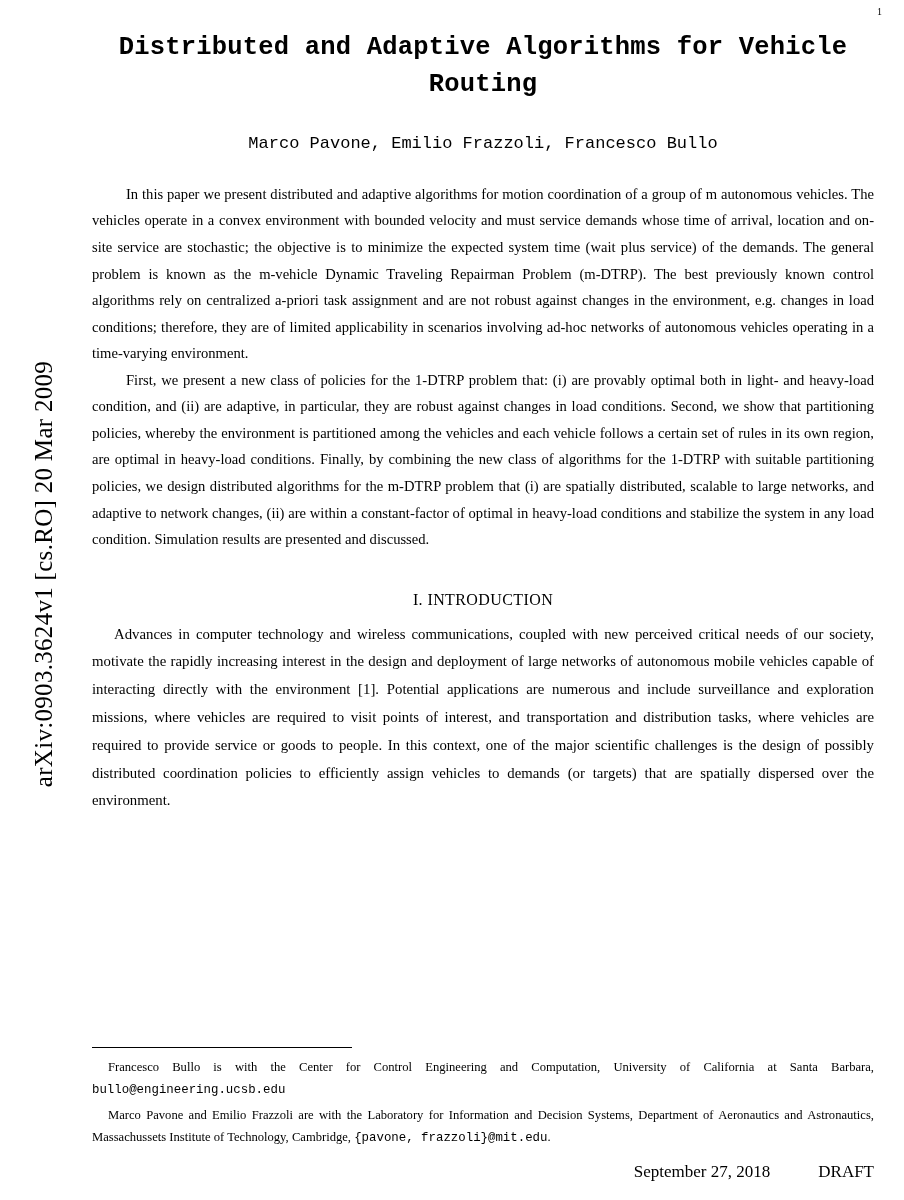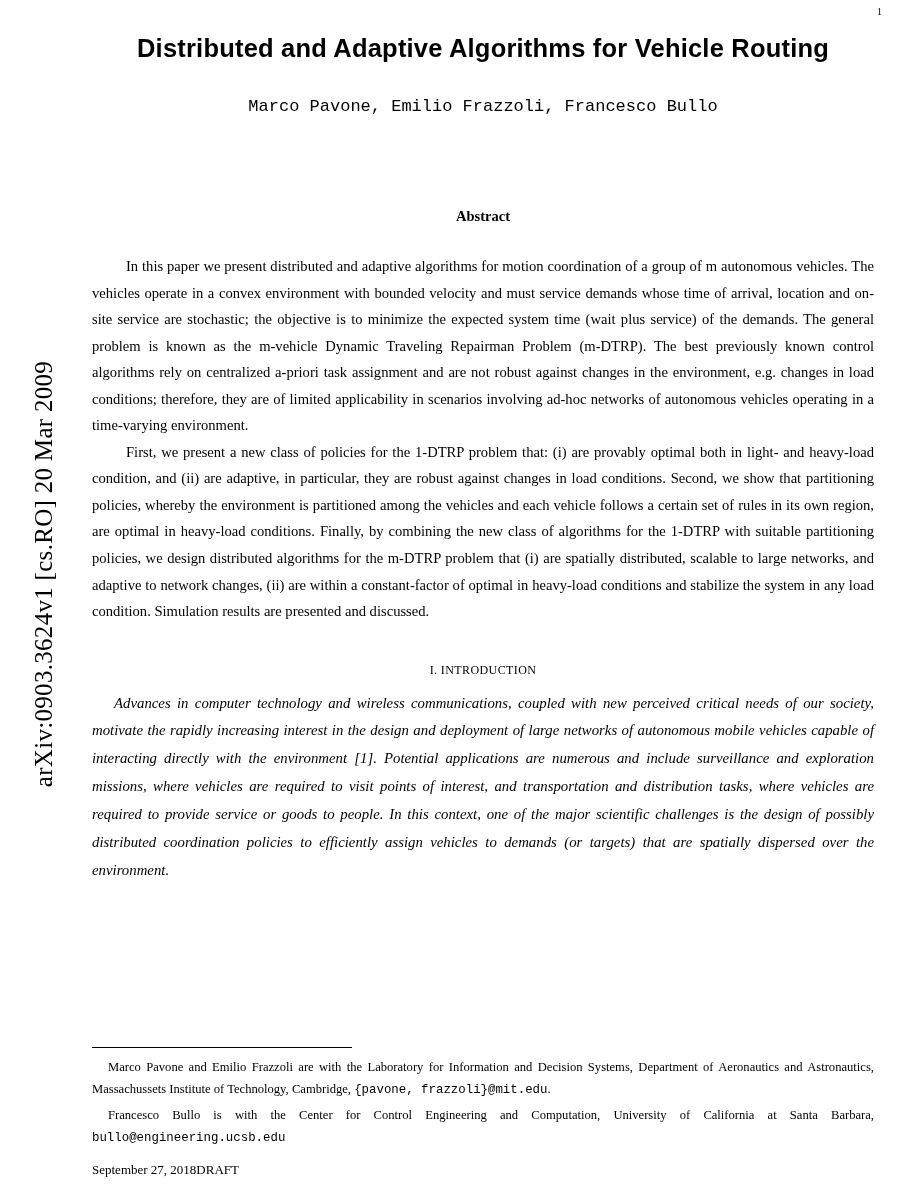--- a/index.html
+++ b/index.html
@@ -43,21 +43,21 @@
     width: 782px;
     height: 1200px;
   }
   .title {
     margin-top: 30px;
     font-size: 25.5px;
     font-weight: bold;
     text-align: center;
     line-height: 1.45;
     letter-spacing: 0.2px;
-    font-family: Liberation Sans, sans-serif;
+    font-family: Liberation Mono, monospace;
   }
   .title .line {
     display: block;
   }
   .authors {
     margin-top: 30px;
     text-align: center;
     font-size: 17px;
     font-family: Liberation Mono, monospace;
   }
@@ -75,34 +75,33 @@
     text-justify: inter-word;
   }
   .abstract p {
     margin: 0;
     text-indent: 34px;
   }
   .section-head {
     margin-top: 38px;
     margin-bottom: 12px;
     text-align: center;
-    font-size: 12px;
+    font-size: 16px;
     font-variant: small-caps;
     letter-spacing: 0.4px;
   }
   .body-text {
     font-size: 14.8px;
     line-height: 1.88;
     text-align: justify;
     text-justify: inter-word;
   }
   .body-text p {
     margin: 0;
     text-indent: 22px;
-    font-style: italic;
   }
   .rule {
     position: absolute;
     left: 92px;
     top: 1047px;
     width: 260px;
     border-top: 1px solid #000;
   }
   .footnote {
     position: absolute;
@@ -119,62 +118,62 @@
   }
   .mono {
     font-family: "Liberation Mono", monospace;
     font-size: 12.4px;
   }
   .footer {
     position: absolute;
     left: 92px;
     right: 30px;
     top: 1162px;
-    font-size: 13px;
+    font-size: 17px;
     display: flex;
-    justify-content: flex-start;
+    justify-content: flex-end;
+    gap: 48px;
   }
 </style>
 </head>
 <body>
 
 <div class="page">
 
   <div class="page-number">1</div>
 
   <div class="arxiv-stamp">arXiv:0903.3624v1  [cs.RO]  20 Mar 2009</div>
 
   <div class="content">
 
     <div class="title">
       <span class="line">Distributed and Adaptive Algorithms for Vehicle Routing</span>
     </div>
 
     <div class="authors">Marco Pavone, Emilio Frazzoli, Francesco Bullo</div>
 
-    <div class="abstract-head">Abstract</div>
 
     <div class="abstract">
       <p>In this paper we present distributed and adaptive algorithms for motion coordination of a group of m autonomous vehicles. The vehicles operate in a convex environment with bounded velocity and must service demands whose time of arrival, location and on-site service are stochastic; the objective is to minimize the expected system time (wait plus service) of the demands. The general problem is known as the m-vehicle Dynamic Traveling Repairman Problem (m-DTRP). The best previously known control algorithms rely on centralized a-priori task assignment and are not robust against changes in the environment, e.g. changes in load conditions; therefore, they are of limited applicability in scenarios involving ad-hoc networks of autonomous vehicles operating in a time-varying environment.</p>
       <p>First, we present a new class of policies for the 1-DTRP problem that: (i) are provably optimal both in light- and heavy-load condition, and (ii) are adaptive, in particular, they are robust against changes in load conditions. Second, we show that partitioning policies, whereby the environment is partitioned among the vehicles and each vehicle follows a certain set of rules in its own region, are optimal in heavy-load conditions. Finally, by combining the new class of algorithms for the 1-DTRP with suitable partitioning policies, we design distributed algorithms for the m-DTRP problem that (i) are spatially distributed, scalable to large networks, and adaptive to network changes, (ii) are within a constant-factor of optimal in heavy-load conditions and stabilize the system in any load condition. Simulation results are presented and discussed.</p>
     </div>
 
     <div class="section-head">I.  INTRODUCTION</div>
 
     <div class="body-text">
       <p>Advances in computer technology and wireless communications, coupled with new perceived critical needs of our society, motivate the rapidly increasing interest in the design and deployment of large networks of autonomous mobile vehicles capable of interacting directly with the environment [1]. Potential applications are numerous and include surveillance and exploration missions, where vehicles are required to visit points of interest, and transportation and distribution tasks, where vehicles are required to provide service or goods to people. In this context, one of the major scientific challenges is the design of possibly distributed coordination policies to efficiently assign vehicles to demands (or targets) that are spatially dispersed over the environment.</p>
     </div>
 
   </div>
 
   <div class="rule"></div>
 
   <div class="footnote">
+    <p><span>Francesco Bullo is with the Center for Control Engineering and Computation, University of California at Santa Barbara, </span><span class="mono">bullo@engineering.ucsb.edu</span></p>
     <p><span>Marco Pavone and Emilio Frazzoli are with the Laboratory for Information and Decision Systems, Department of Aeronautics and Astronautics, Massachussets Institute of Technology, Cambridge, </span><span class="mono">{pavone, frazzoli}@mit.edu</span><span>.</span></p>
-    <p><span>Francesco Bullo is with the Center for Control Engineering and Computation, University of California at Santa Barbara, </span><span class="mono">bullo@engineering.ucsb.edu</span></p>
   </div>
 
   <div class="footer">
     <span>September 27, 2018</span>
     <span>DRAFT</span>
   </div>
 
 </div>
 
 </body></html>

